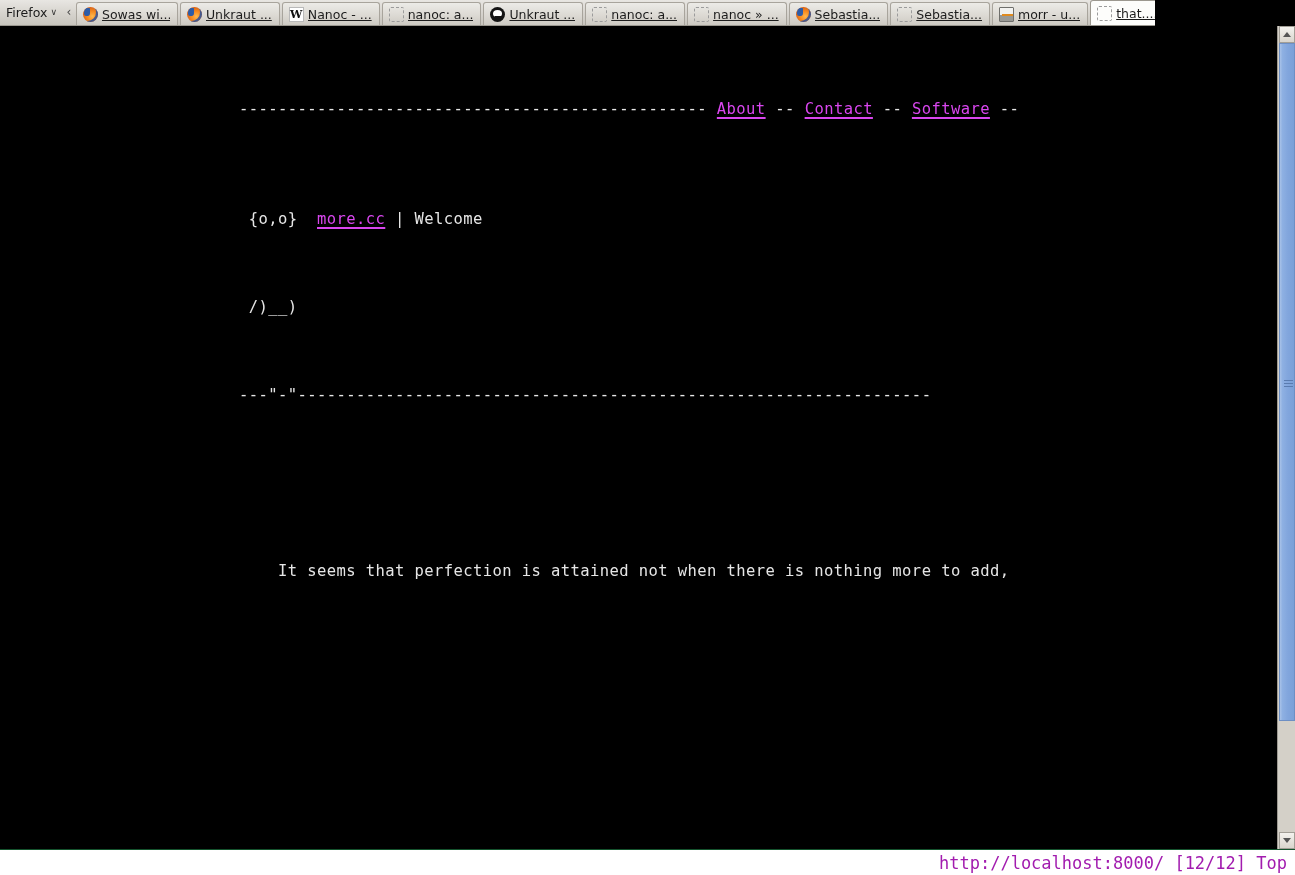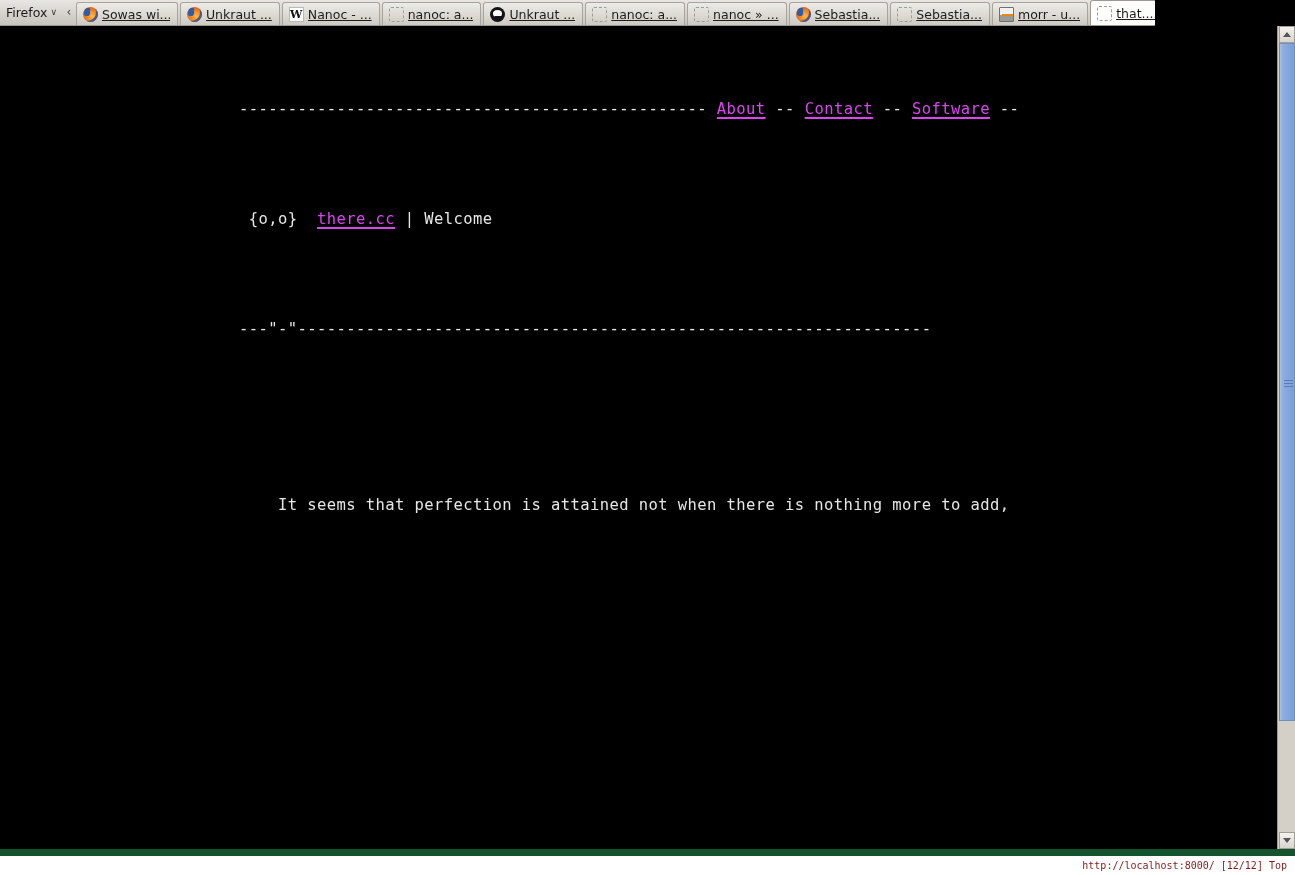--- a/index.html
+++ b/index.html
@@ -182,25 +182,25 @@
   #sbgrip {
     position: absolute; left: 4px; top: 336px; width: 9px; height: 6px;
   }
   #sbgrip i { display: block; height: 1px; background: #5a7cb0; margin-bottom: 2px; }
 
   
   #statusbar {
     position: absolute; left: 0; bottom: 0;
     width: 1295px; height: 26px;
     background: #fff;
-    border-top: 7px solid #14532d;
+    border-top: 1px solid #14532d;
     display: flex; align-items: center; justify-content: flex-end;
     padding-right: 8px;
     font-family: "DejaVu Sans Mono", "Liberation Mono", monospace;
-    font-size: 10px; color: #7f1d1d;
+    font-size: 17px; color: #a21caf;
     white-space: pre;
   }
 </style>
 </head>
 <body>
 
 <div id="tabbar">
   <div id="ffbtn">
     <span>Firefox</span>
     <span class="caretdown">∨</span>
@@ -261,22 +261,23 @@
     <span class="listchev">∨</span>
   </div>
 </div>
 
 <div id="viewport">
   <div id="termtext">
 
     <span class="ln"><span>------------------------------------------------ </span><a href="#" class="wlink">About</a><span> -- </span><a href="#" class="wlink">Contact</a><span> -- </span><a href="#" class="wlink">Software</a><span> --</span></span>
 
 
-    <span class="ln"><span> {o,o}  </span><a href="#" class="wlink">there.cc</a><span> | </span><span>Welcome</span></span>
-
+    <span class="ln"><span> {o,o}  </span><a href="#" class="wlink">more.cc</a><span> | </span><span>Welcome</span></span>
+
+    <span class="ln"> /)__)</span>
 
     <span class="ln">---"-"-----------------------------------------------------------------</span>
 
     <span class="ln"> </span>
 
     <span class="ln">    It seems that perfection is attained not when there is nothing more to add,</span>
 
     <span class="ln"> </span>
     <span class="ln"> </span>
 

